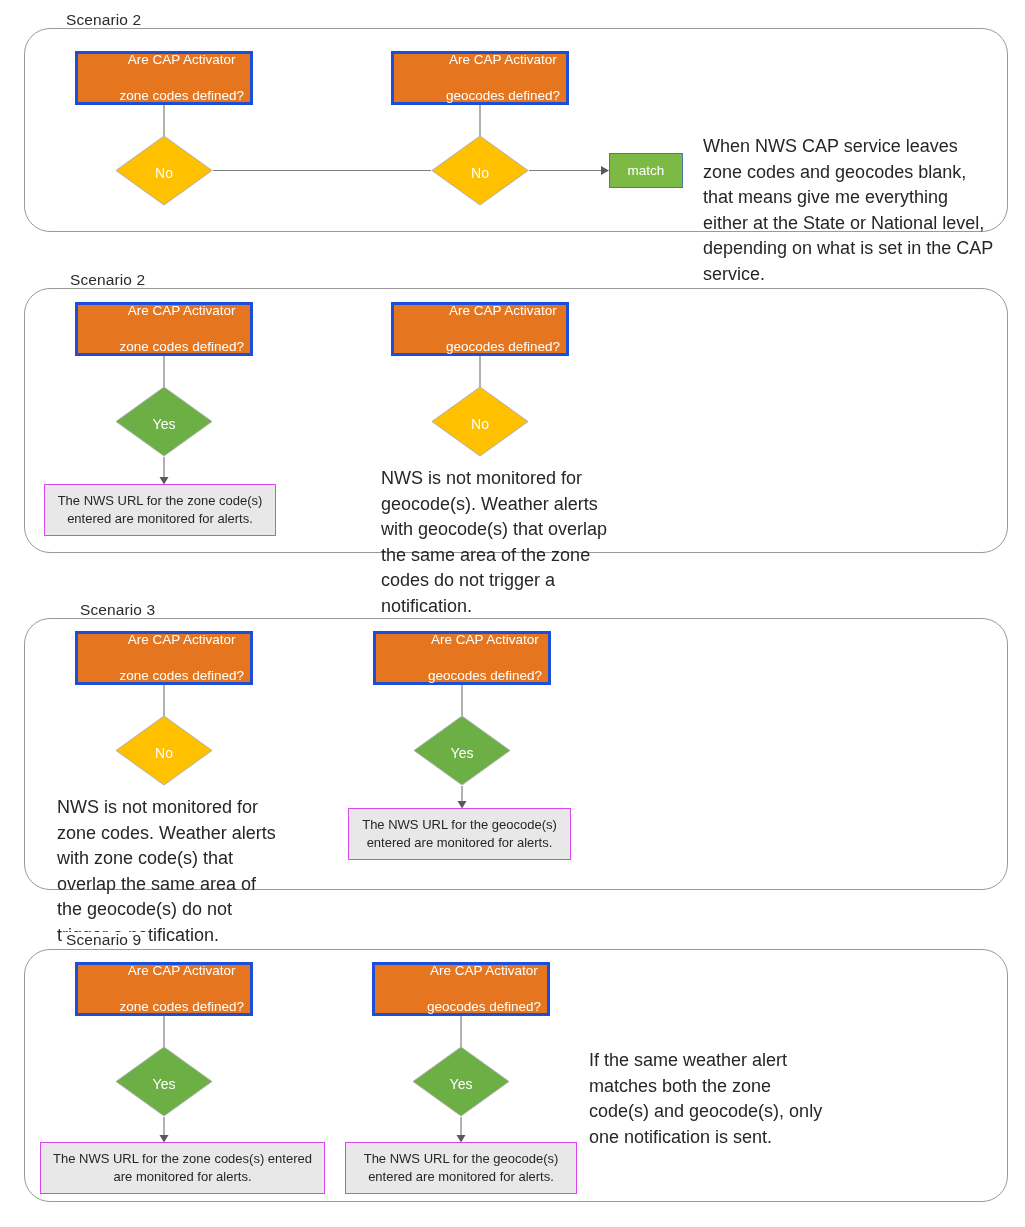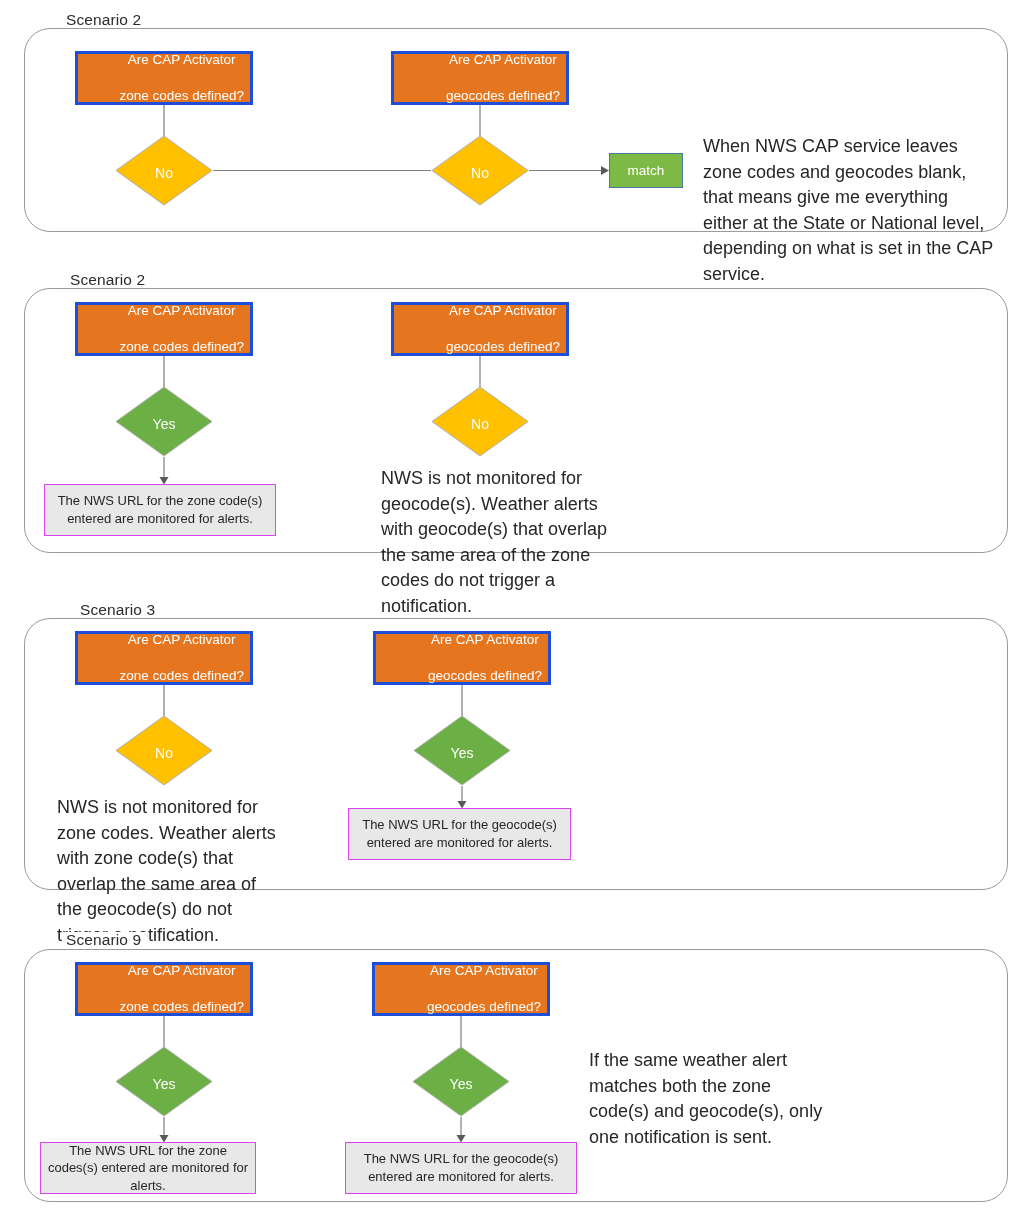--- a/index.html
+++ b/index.html
@@ -258,21 +258,21 @@
     <div class="dlabel" style="top:31px;">Yes</div>
   </div>
 
   <div class="diamond" style="left:412px; top:1046px; width:98px; height:71px;">
     <svg width="98" height="71" viewBox="0 0 98 71">
       <polygon points="49,1 97,35.5 49,70 1,35.5" fill="#6CAF44" stroke="#b0b0b0" stroke-width="1"></polygon>
     </svg>
     <div class="dlabel" style="top:31px;">Yes</div>
   </div>
 
-  <div class="gbox" style="left:40px; top:1142px; width:216px; height:52px;">The NWS URL for the zone codes(s) entered are monitored for alerts.</div>
+  <div class="gbox" style="left:40px; top:1142px; width:285px; height:52px;">The NWS URL for the zone codes(s) entered are monitored for alerts.</div>
 
   <div class="gbox" style="left:345px; top:1142px; width:232px; height:52px;">The NWS URL for the geocode(s) entered are monitored for alerts.</div>
 
   <div class="note" style="left:589px; top:1048px; width:244px;">If the same weather alert matches both the zone code(s) and geocode(s), only one notification is sent.</div>
 
   <svg class="conn">
 
     <line x1="164" y1="105" x2="164" y2="136"></line>
     <line x1="480" y1="105" x2="480" y2="136"></line>
     <line x1="213" y1="170.5" x2="431" y2="170.5"></line>

